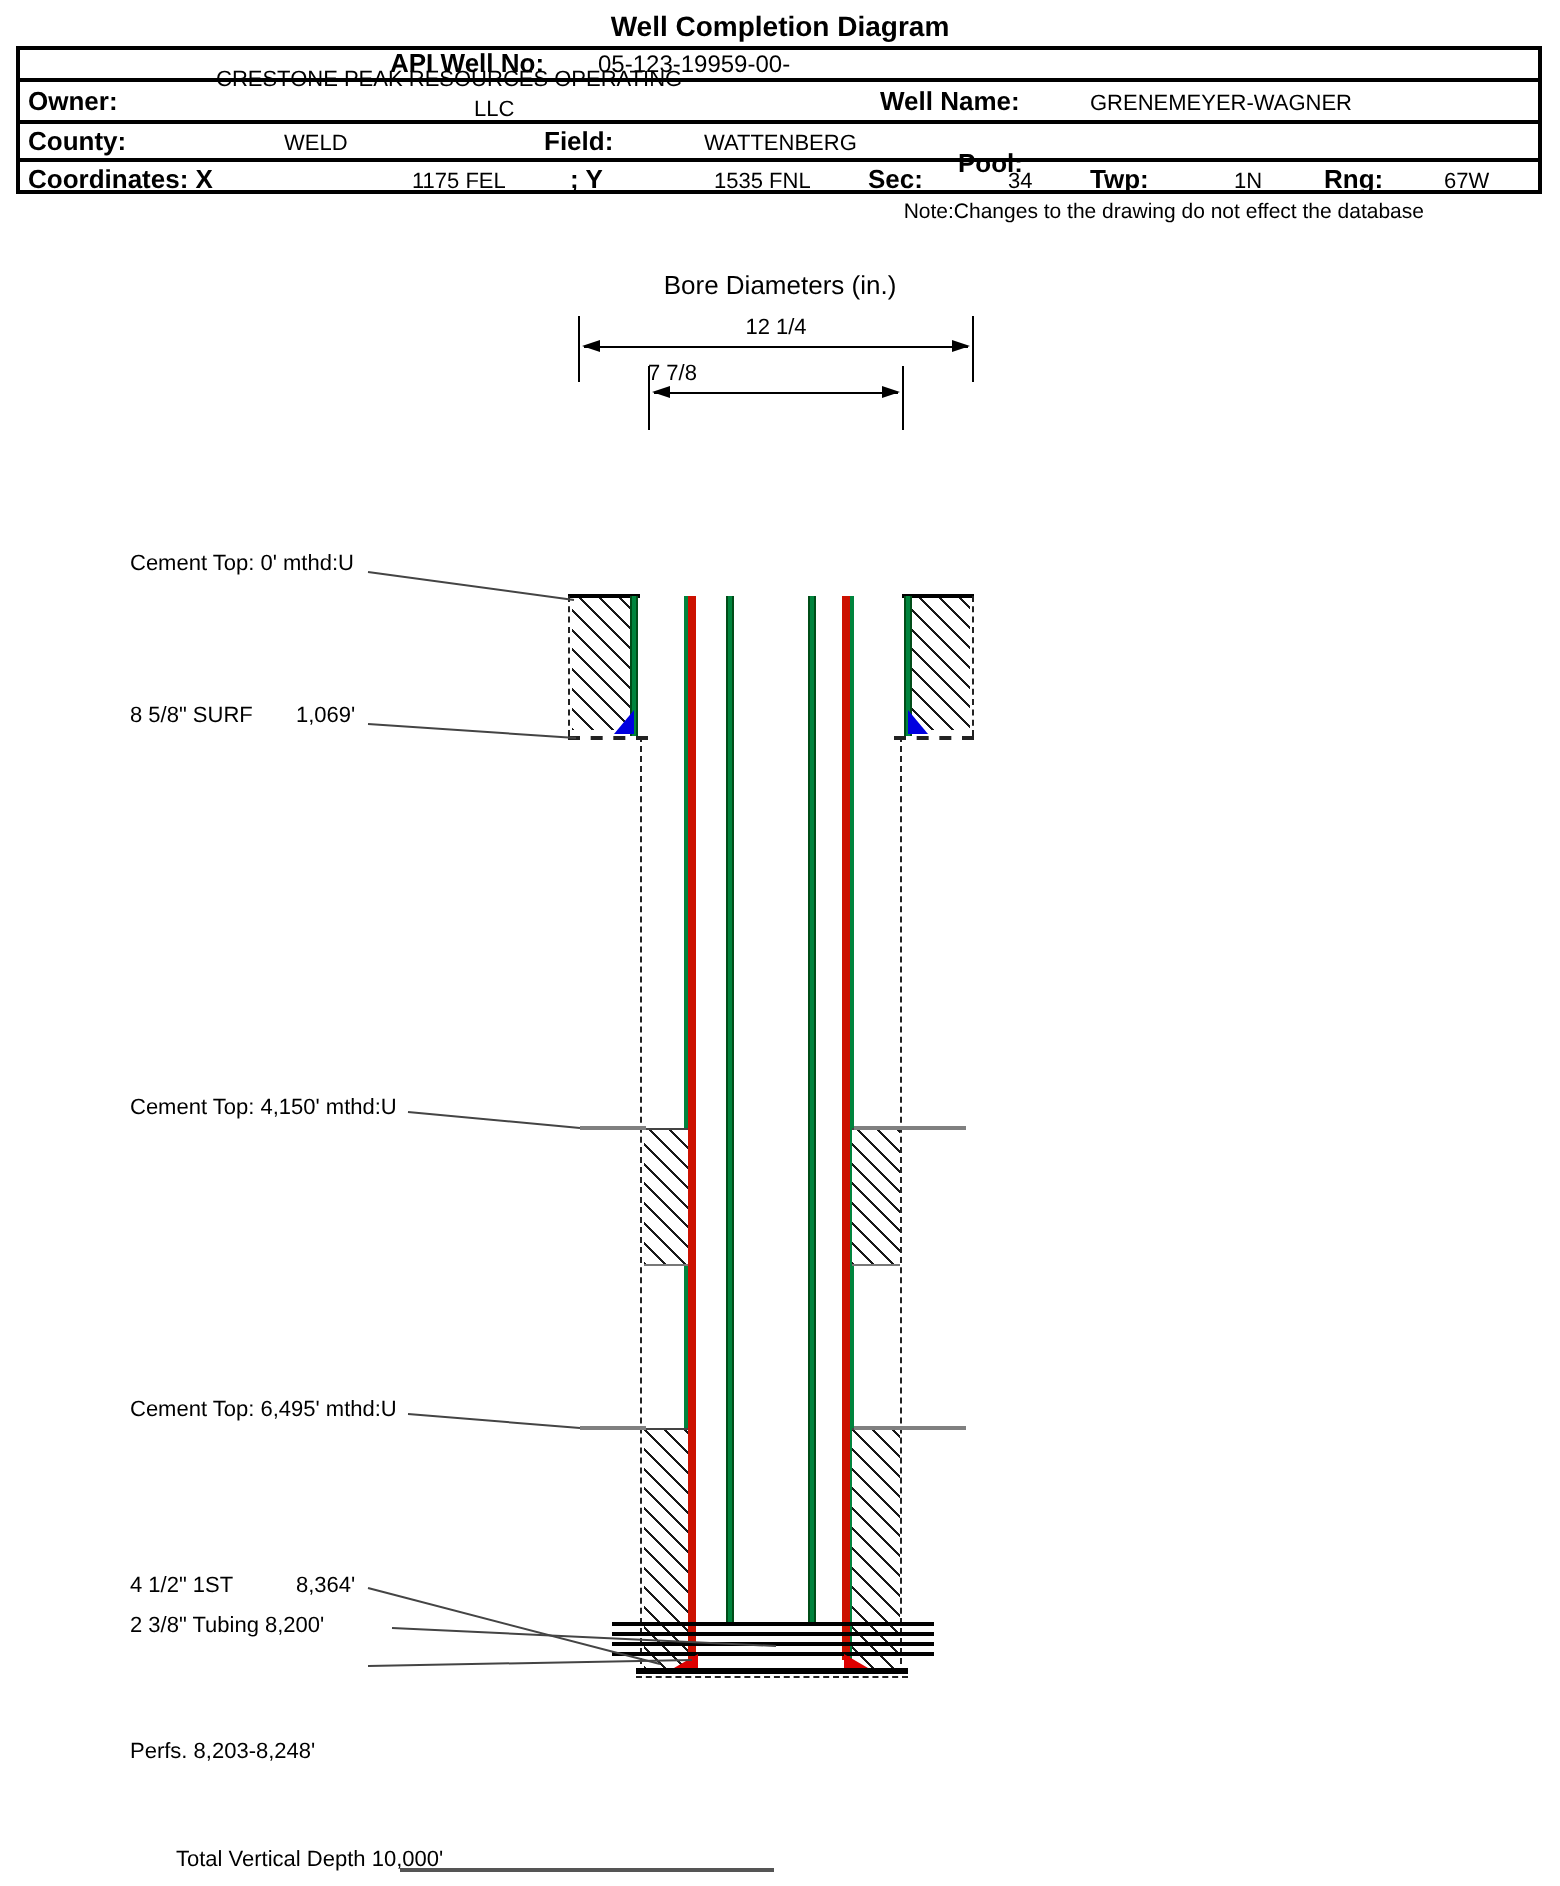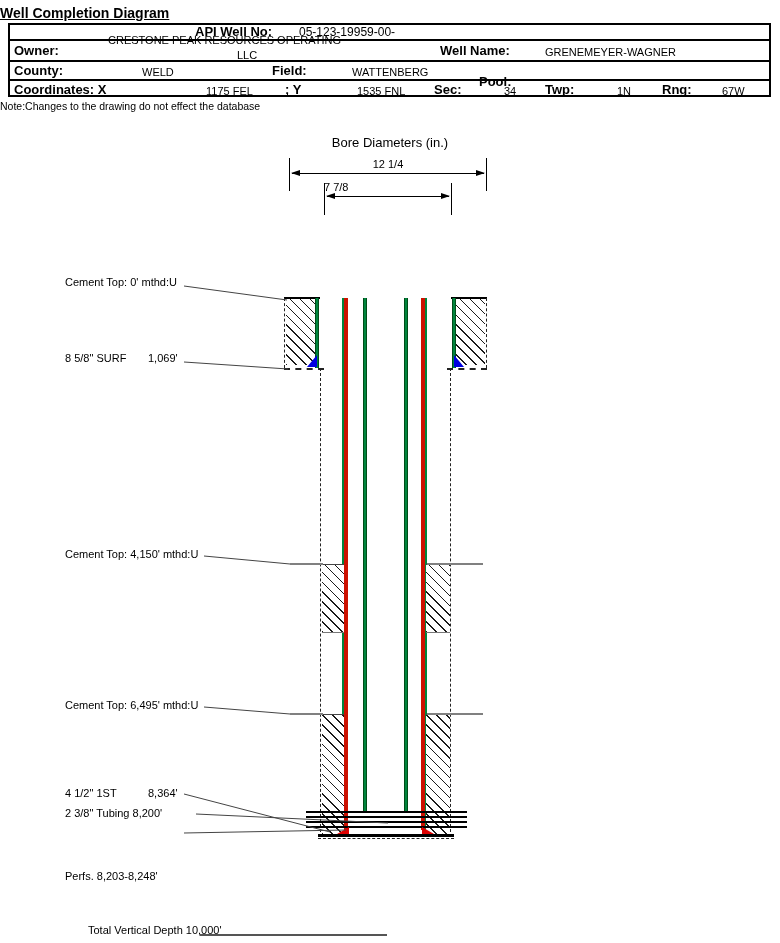--- a/index.html
+++ b/index.html
@@ -22,21 +22,21 @@
   .dashwall{border-left:1.5px dashed #222;width:0;}
   .marker{background:#808080;height:1.5px;}
   .blackline{background:#000;}
   svg.leaders{position:absolute;left:0;top:0;pointer-events:none;}
 </style>
 </head>
 <body>
 
 <div class="page">
 
-  <div class="abs t14b" style="left:0;top:6px;width:780px;text-align:left;text-decoration:underline;">Well Completion Diagram</div>
+  <div class="abs t14b" style="left:0;top:6px;width:780px;text-align:center;">Well Completion Diagram</div>
 
   <div class="abs hdr-box">
     <div class="abs hline" style="left:0;top:14px;width:759px;"></div>
     <div class="abs hline" style="left:0;top:35px;width:759px;"></div>
     <div class="abs hline" style="left:0;top:54px;width:759px;"></div>
 
     <div class="abs t13b" style="left:185px;top:0px;">API Well No:</div>
     <div class="abs t12" style="left:289px;top:1px;">05-123-19959-00-</div>
 
     <div class="abs t11" style="left:98px;top:9px;">CRESTONE PEAK RESOURCES OPERATING</div>
@@ -58,21 +58,21 @@
     <div class="abs t13b" style="left:275px;top:58px;">; Y</div>
     <div class="abs t11" style="left:347px;top:60px;">1535 FNL</div>
     <div class="abs t13b" style="left:424px;top:58px;">Sec:</div>
     <div class="abs t11" style="left:494px;top:60px;">34</div>
     <div class="abs t13b" style="left:535px;top:58px;">Twp:</div>
     <div class="abs t11" style="left:607px;top:60px;">1N</div>
     <div class="abs t13b" style="left:652px;top:58px;">Rng:</div>
     <div class="abs t11" style="left:712px;top:60px;">67W</div>
   </div>
 
-  <div class="abs t10" style="left:0;top:101px;width:712px;text-align:left;">Note:Changes to the drawing do not effect the database</div>
+  <div class="abs t10" style="left:0;top:101px;width:712px;text-align:right;">Note:Changes to the drawing do not effect the database</div>
 
   <div class="abs t12" style="left:0;top:136px;width:780px;text-align:center;font-size:13px;">Bore Diameters (in.)</div>
 
   <div class="abs blackline" style="left:289px;top:158px;width:1px;height:33px;"></div>
   <div class="abs blackline" style="left:486px;top:158px;width:1px;height:33px;"></div>
   <div class="abs blackline" style="left:292px;top:173px;width:192px;height:1px;"></div>
   <div class="abs" style="left:291px;top:170px;width:0;height:0;border-right:9px solid #000;border-top:3.5px solid transparent;border-bottom:3.5px solid transparent;"></div>
   <div class="abs" style="left:476px;top:170px;width:0;height:0;border-left:9px solid #000;border-top:3.5px solid transparent;border-bottom:3.5px solid transparent;"></div>
   <div class="abs t11" style="left:289px;top:158px;width:198px;text-align:center;">12 1/4</div>
 

